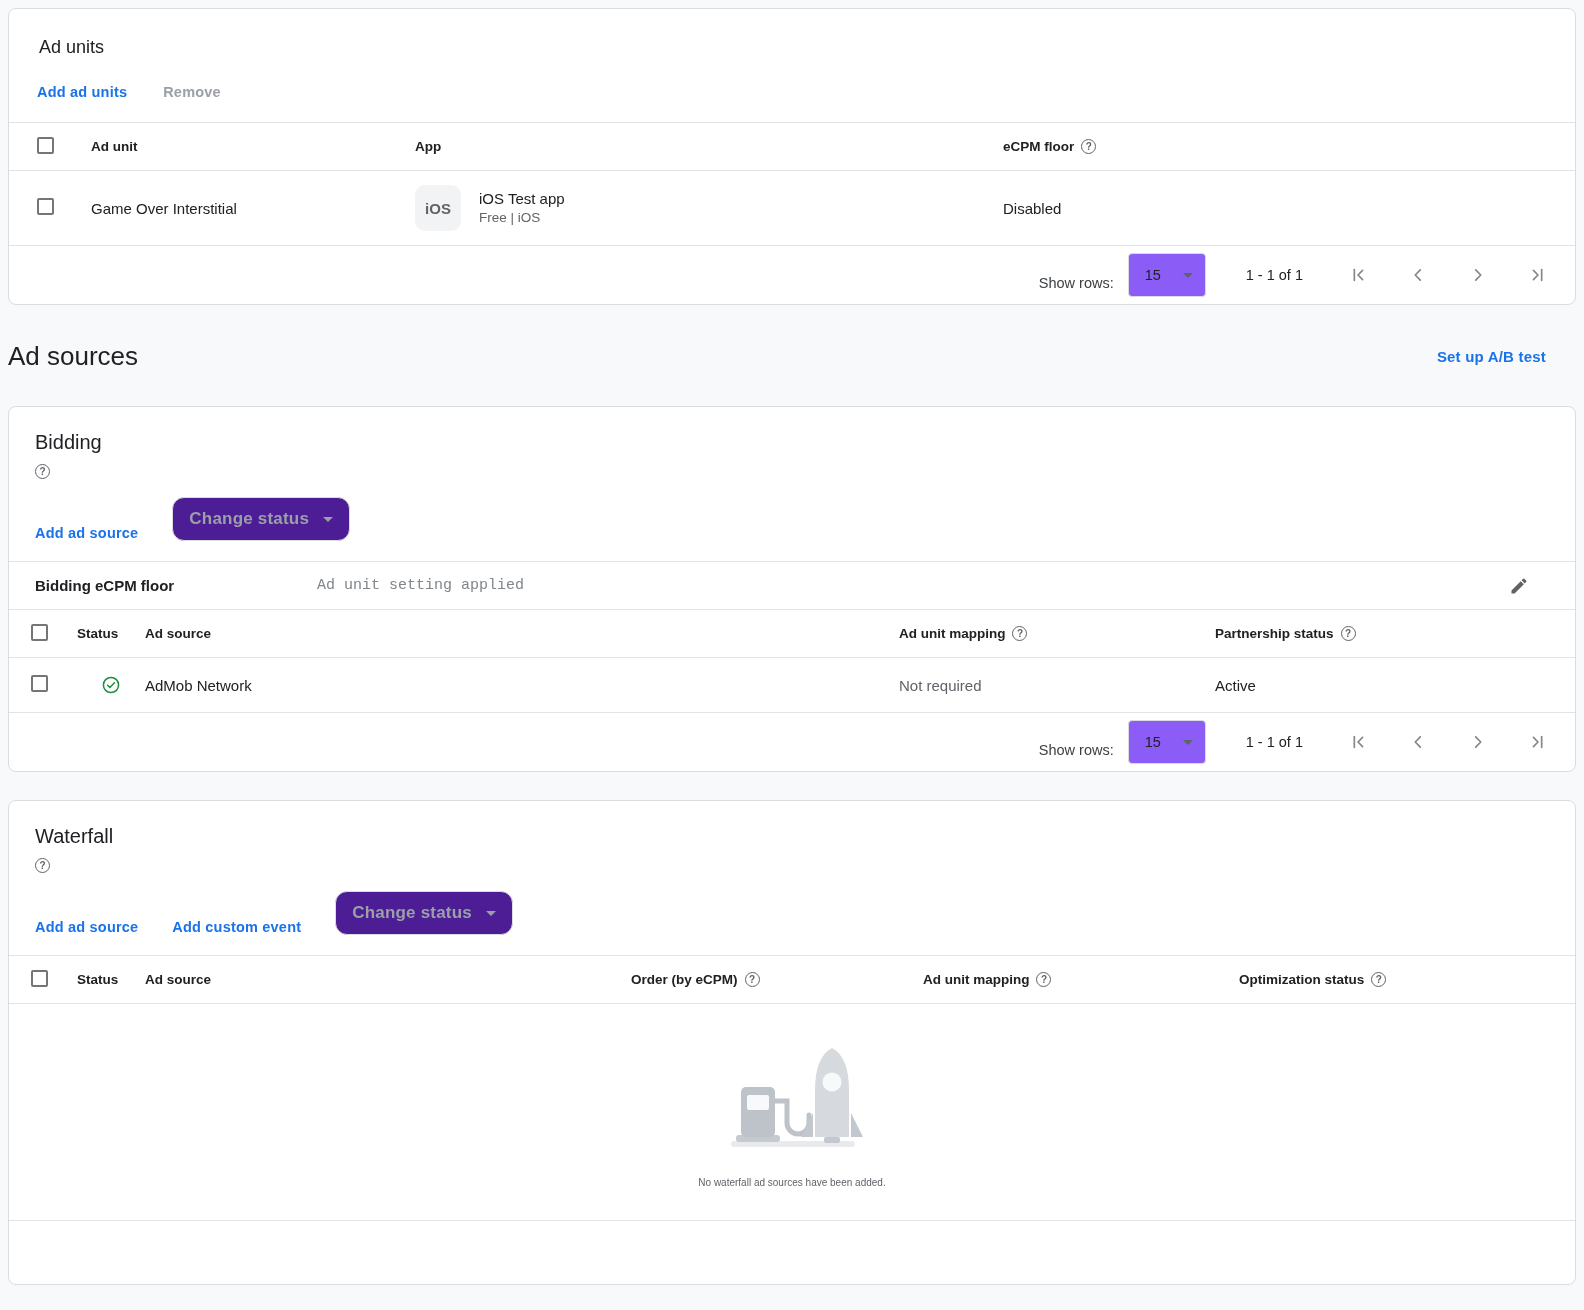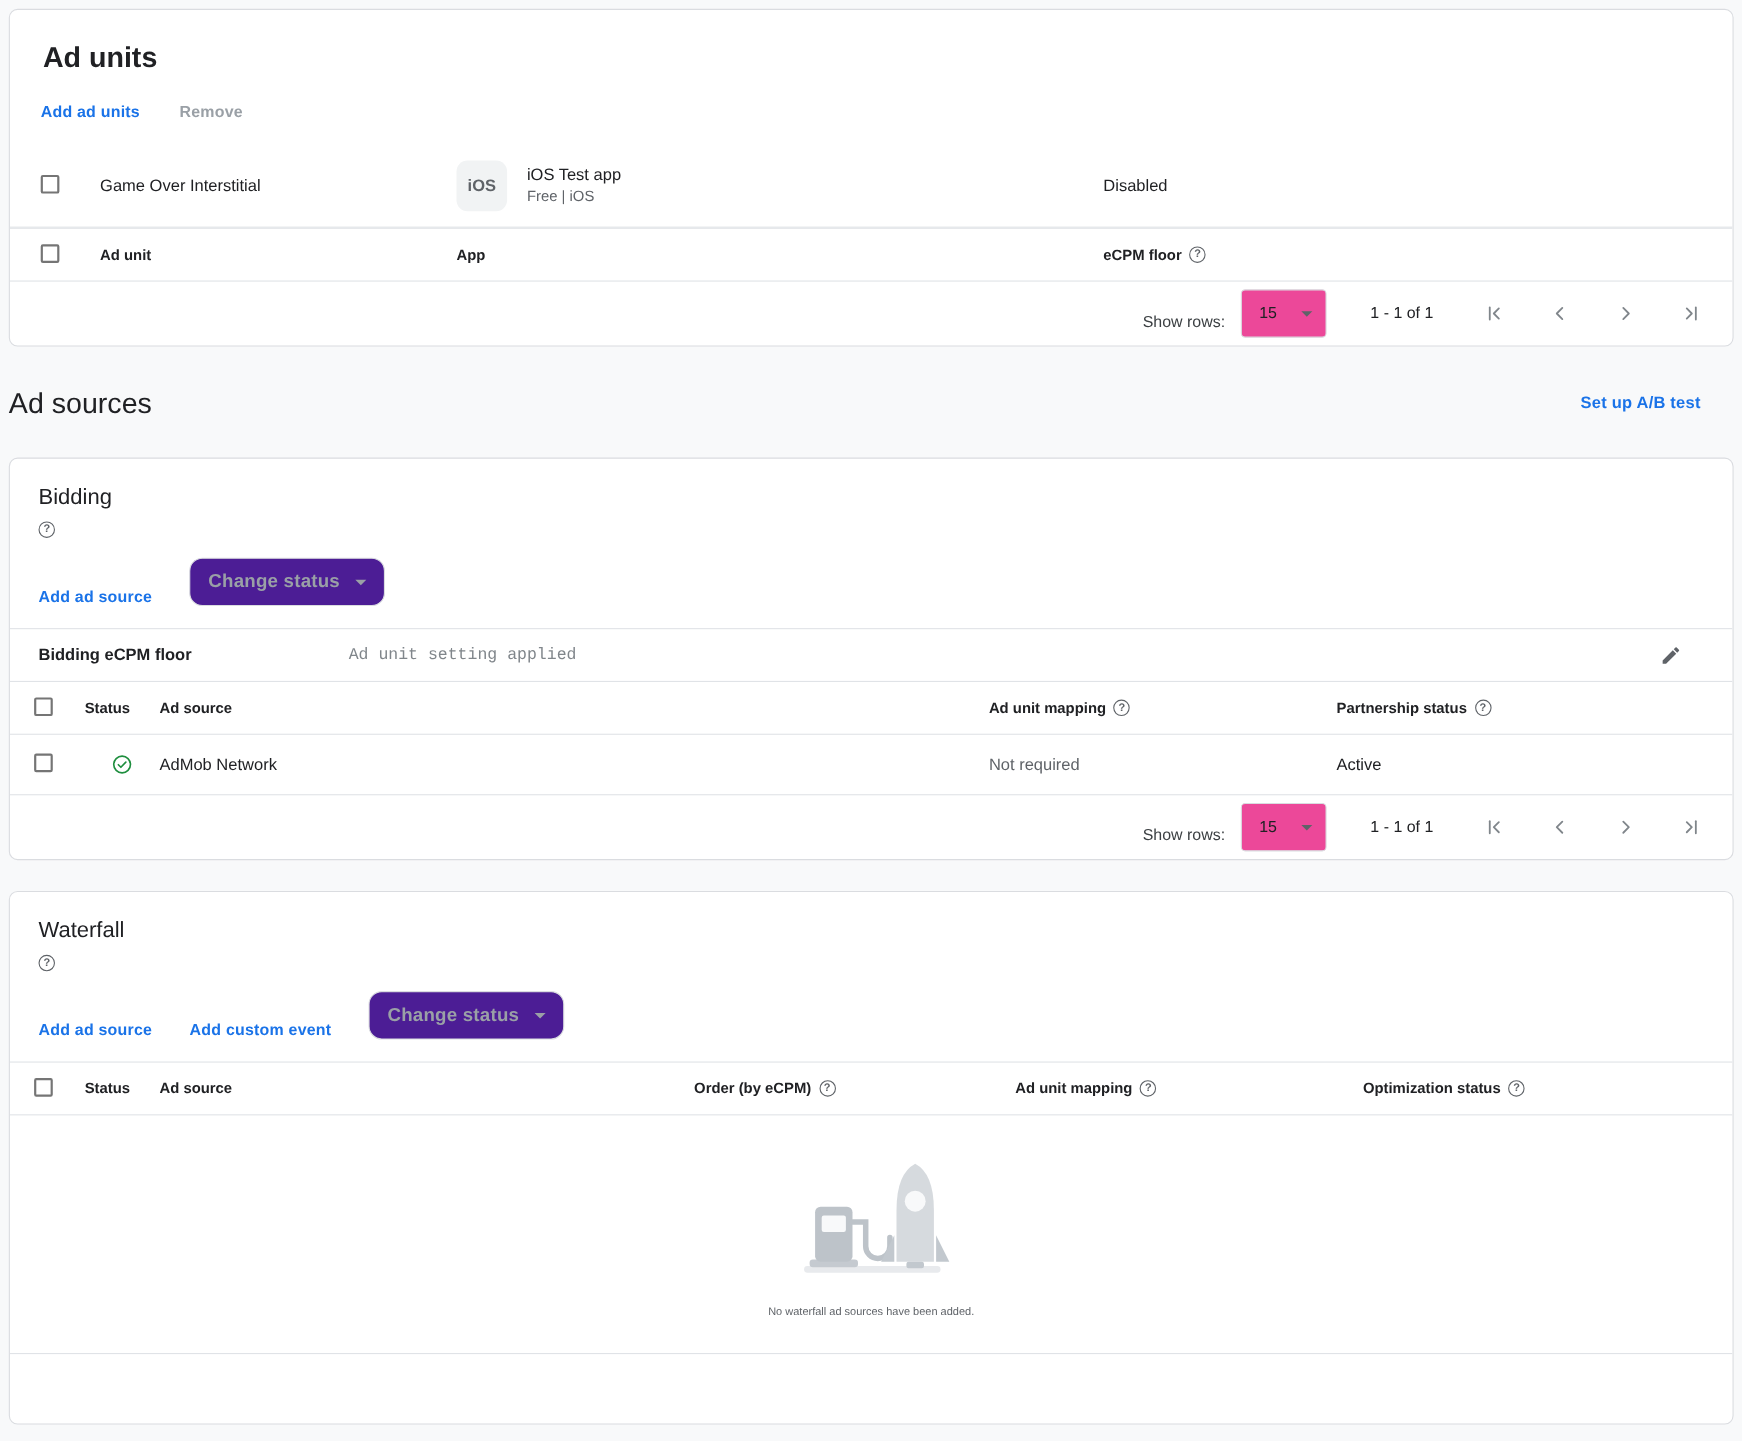--- a/index.html
+++ b/index.html
@@ -12,21 +12,21 @@
     padding: 8px;
     overflow: hidden;
     font-size: 15px;
   }
   .card {
     background: #fff;
     border: 1px solid #dadce0;
     border-radius: 8px;
     overflow: hidden;
   }
-  .card-title-lg { font-size: 26px; font-weight: bold; padding: 28px 28px 0 30px; }
+  .card-title-lg { font-size: 18px; font-weight: normal; padding: 28px 28px 0 30px; }
   .card-title-md { font-size: 20px; font-weight: normal; padding: 24px 28px 0 26px;
                    display: flex; align-items: flex-start; gap: 10px; flex-direction: column; }
   .actions-row { display: flex; align-items: flex-end; gap: 36px; padding: 26px 28px 22px 28px; }
   .actions-row.tight { padding: 18px 28px 20px 26px; gap: 34px; }
   .link { color: #1a73e8; font-weight: bold; font-size: 14.5px; text-decoration: none; cursor: pointer; letter-spacing: .2px; }
   .link.disabled { color: #9aa0a6; cursor: default; }
   .btn-outline {
     display: inline-flex; align-items: center; gap: 14px;
     border: 1px solid #dadce0; border-radius: 12px;
     padding: 11px 16px; font-size: 17px; font-weight: bold;
@@ -73,21 +73,21 @@
   .app-name { font-size: 15px; color: #202124; line-height: 1.35; }
   .app-meta { font-size: 13.5px; color: #5f6368; line-height: 1.35; }
   
   .tfoot { height: 58px; display: flex; align-items: center; justify-content: flex-end;
            padding-right: 26px; }
   .show-rows-label { font-size: 14.5px; color: #3c4043; margin-right: 14px; margin-top: 16px; }
   .rows-select {
     display: inline-flex; align-items: center; justify-content: space-between;
     width: 78px; height: 44px; border: 1px solid #dadce0; border-radius: 4px;
     padding: 0 12px 0 16px; font-size: 14.5px; color: #202124; cursor: pointer;
-    background: #ec4899;
+    background: #8b5cf6;
   }
   .range { font-size: 14.5px; color: #202124; margin: 0 44px 0 40px; }
   .pager { display: flex; align-items: center; gap: 38px; color: #80868b; }
   .pager svg { display: block; cursor: pointer; }
   
   .section-header { display: flex; align-items: center; justify-content: space-between;
                     margin: 36px 0 34px 0; padding: 0 30px 0 0; }
   .section-title { font-size: 26px; font-weight: normal; color: #202124; }
   
   .floor-row { display: flex; align-items: center; border-top: 1px solid #e0e3e7;
@@ -106,41 +106,41 @@
 <body>
 
 <div class="card">
   <div class="card-title-lg">Ad units</div>
 
   <div class="actions-row">
     <a class="link">Add ad units</a>
     <span class="link disabled">Remove</span>
   </div>
 
+  <div class="au-grid thead">
+    <div><span class="checkbox"></span></div>
+    <div class="th">Ad unit</div>
+    <div class="th">App</div>
+    <div class="th">
+      <span>eCPM floor</span>
+      <span class="help"></span>
+    </div>
+  </div>
+
   <div class="au-grid trow au-row">
     <div><span class="checkbox"></span></div>
     <div>Game Over Interstitial</div>
     <div class="app-cell">
       <span class="app-icon">iOS</span>
       <span>
         <div class="app-name">iOS Test app</div>
         <div class="app-meta">Free | iOS</div>
       </span>
     </div>
     <div>Disabled</div>
-  </div>
-
-  <div class="au-grid thead">
-    <div><span class="checkbox"></span></div>
-    <div class="th">Ad unit</div>
-    <div class="th">App</div>
-    <div class="th">
-      <span>eCPM floor</span>
-      <span class="help"></span>
-    </div>
   </div>
 
   <div class="tfoot">
     <span class="show-rows-label">Show rows:</span>
     <span class="rows-select">
       <span>15</span>
       <span class="caret dark"></span>
     </span>
     <span class="range">1 - 1 of 1</span>
     <span class="pager">

